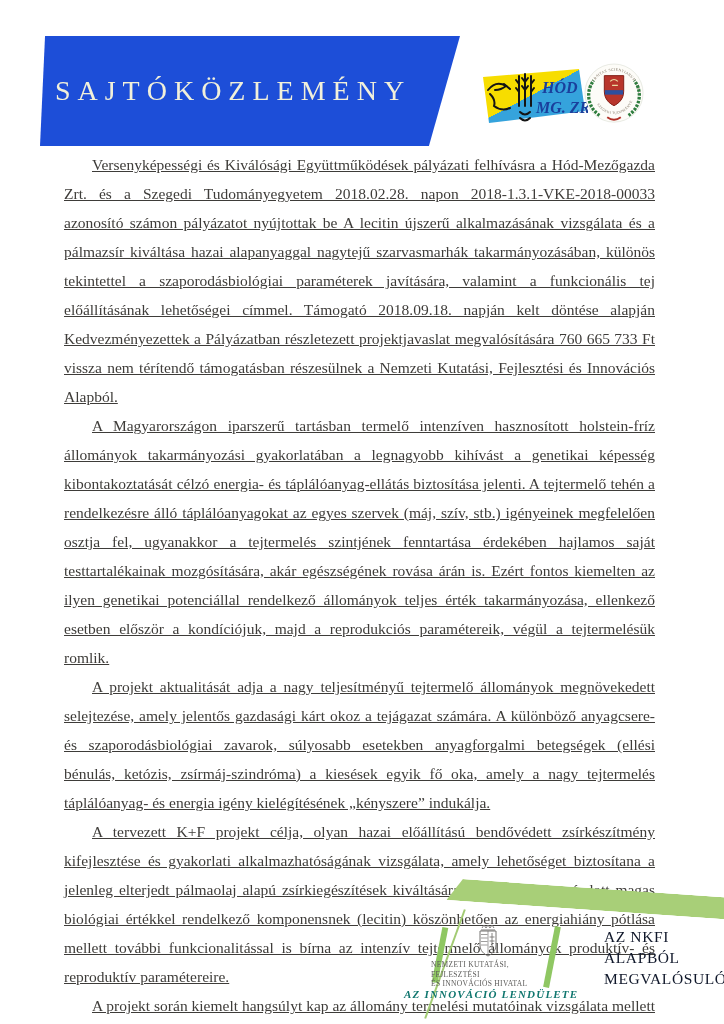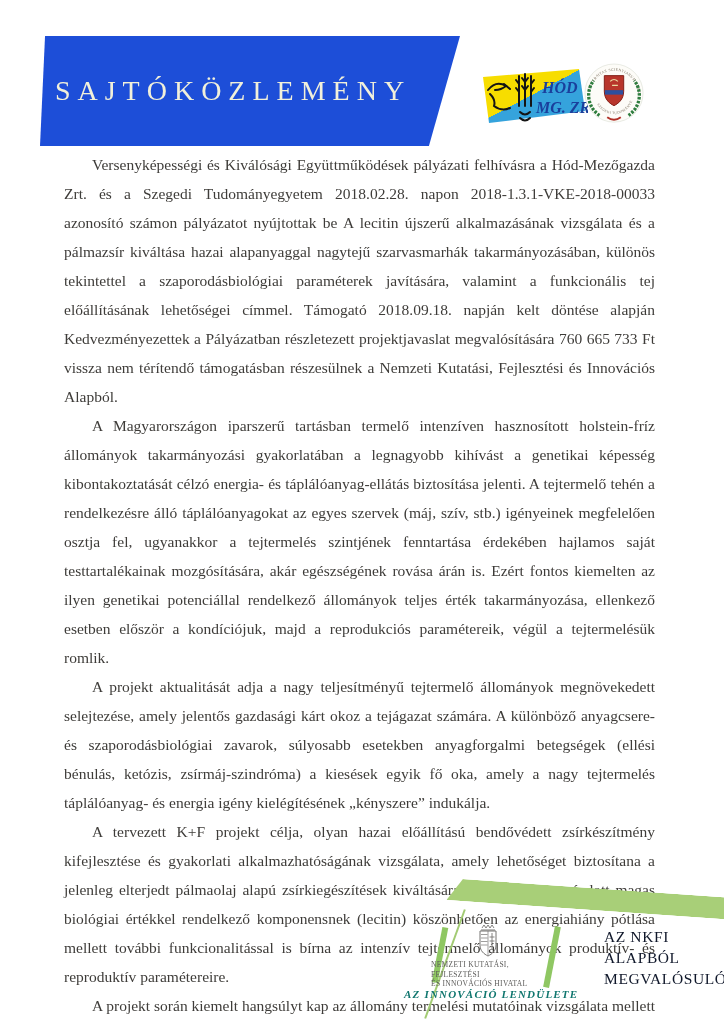--- a/index.html
+++ b/index.html
@@ -19,21 +19,21 @@
     font-size:28px;letter-spacing:7px;color:#f1f0da;
     padding-right:34px;white-space:nowrap;
   }
   .hod-logo{position:absolute;left:480px;top:68px;width:108px;height:58px;}
   .szte-crest{position:absolute;left:583px;top:60px;width:62px;height:70px;}
   
   .doc-body{
     position:absolute;left:64px;top:150px;width:591px;
     font-size:15.5px;line-height:29px;text-align:justify;
   }
-  .doc-body p{margin:0;text-indent:28px;}
+  .doc-body p{margin:0;text-indent:28px;text-decoration:underline;}
   
   .footer-band{
     position:absolute;left:448px;top:878px;width:300px;height:22px;
     background:#a8cf78;
     transform:rotate(4deg);transform-origin:top left;
     clip-path:polygon(5% 0,100% 0,100% 100%,0 100%);
   }
   .footer-hairline{
     position:absolute;left:444px;top:906px;width:2px;height:116px;
     background:#a3cb74;transform:rotate(20deg);

